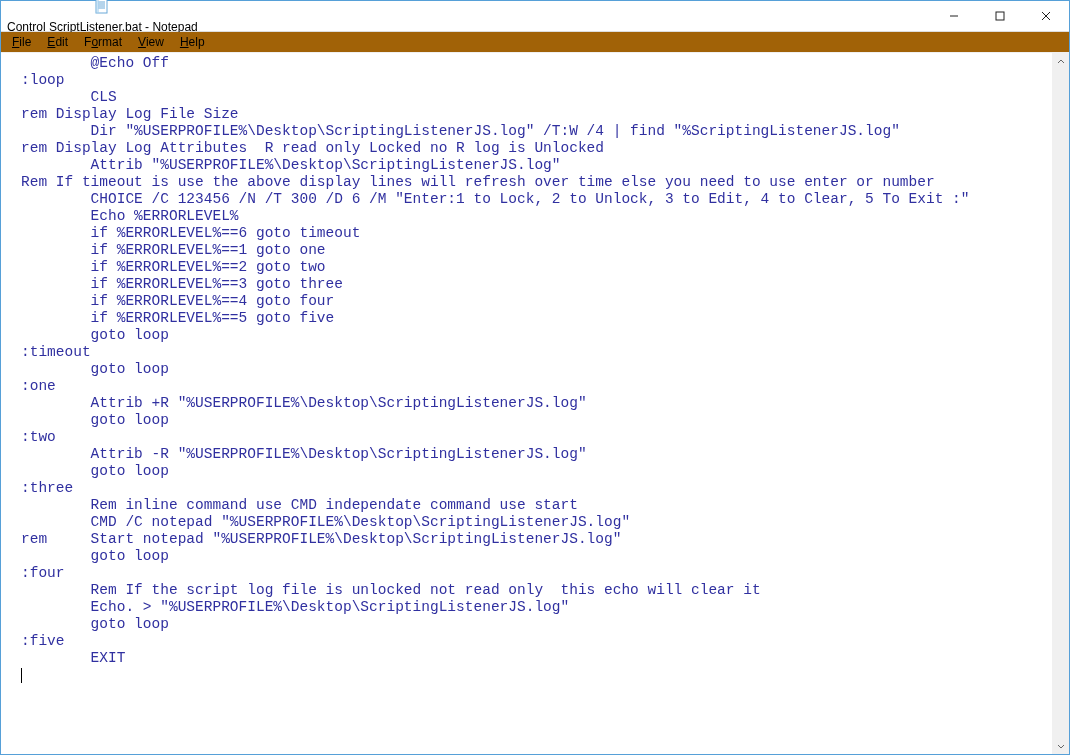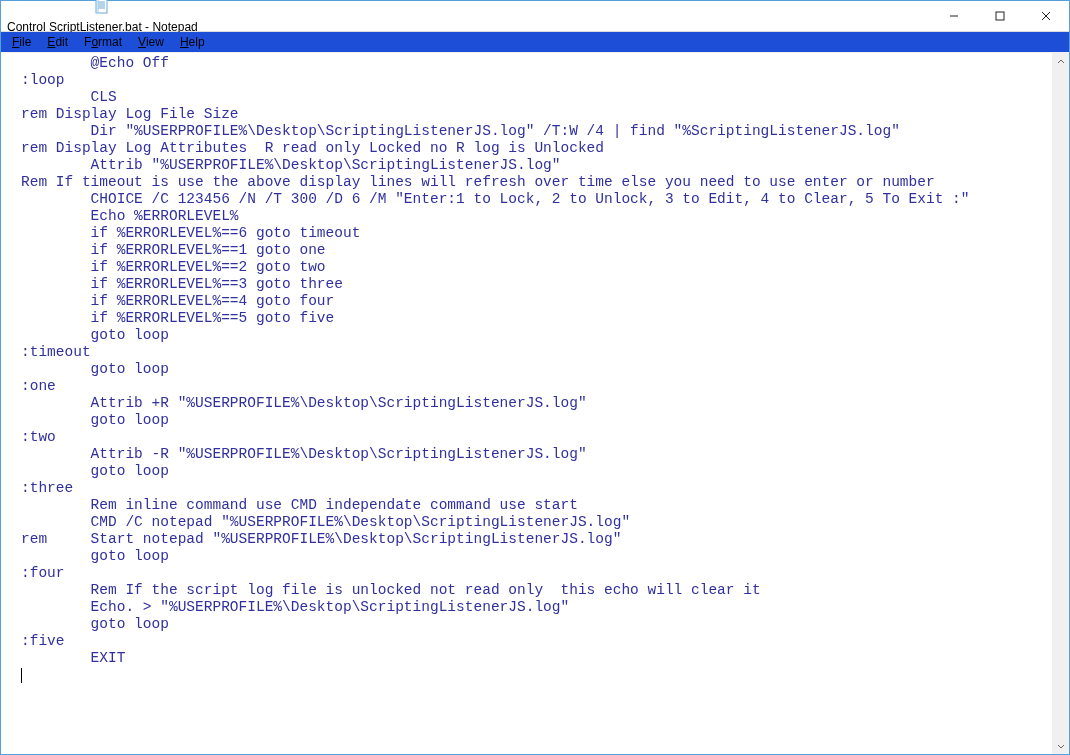--- a/index.html
+++ b/index.html
@@ -50,21 +50,21 @@
     width: 46px;
     height: 30px;
     display: flex;
     align-items: center;
     justify-content: center;
     color: #000;
   }
   .titlebar-btn svg { stroke:#222; }
   .menubar {
     height: 20px;
-    background: #1d4ed8;
+    background: #a16207;
     display: flex;
     align-items: center;
     padding: 0 4px;
     gap: 2px;
     border-bottom: 1px solid #f0f0f0;
     font-size: 12px;
   }
   .menu-item {
     padding: 1px 7px;
     color: #000;

